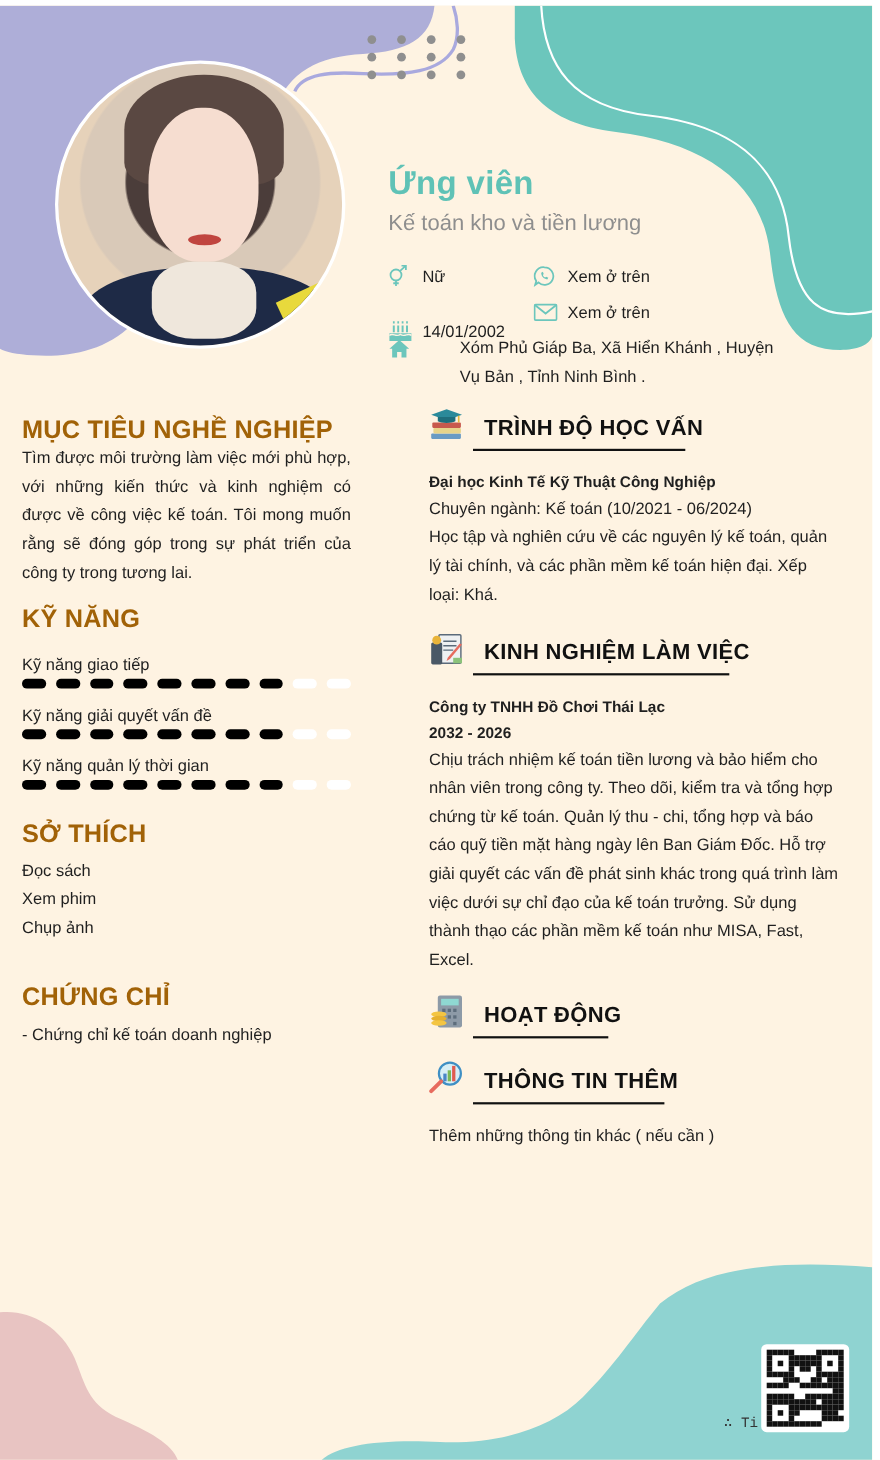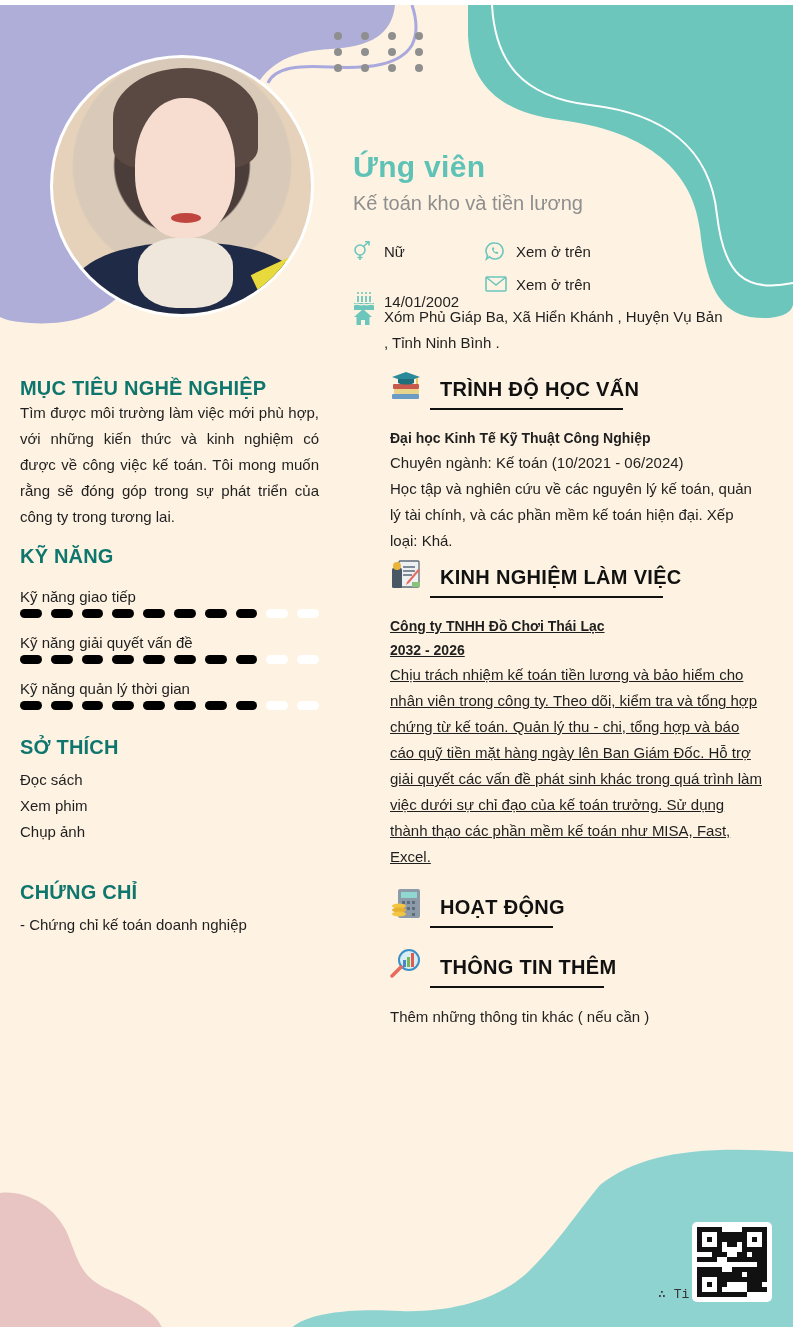--- a/index.html
+++ b/index.html
@@ -15,26 +15,26 @@
   .avatar .collar { position: absolute; left: 85px; top: 180px; width: 95px; height: 70px; border-radius: 40%; background: #efe7dc; }
   .avatar .yellow { position: absolute; left: 205px; top: 200px; width: 70px; height: 50px; background: #e8d93c; transform: rotate(-25deg); }
   .avatar .lips { position: absolute; left: 118px; top: 155px; width: 30px; height: 10px; border-radius: 50%; background: #c0453f; }
 
   .header-info { position: absolute; left: 353px; top: 145px; width: 400px; }
   .name { font-size: 30px; font-weight: bold; color: #5fc2b6; letter-spacing: 0.3px; }
   .title { font-size: 20px; color: #8e8e8e; margin-top: 8px; }
   .contact { position: absolute; left: 353px; top: 236px; width: 380px; font-size: 15px; }
   .crow { position: absolute; display: flex; align-items: center; height: 20px; white-space: nowrap; }
   .crow .ic { width: 22px; height: 20px; display: inline-flex; align-items: center; justify-content: flex-start; color: #6cc6bc; margin-right: 9px; }
-  .addr { position: absolute; left: 0; top: 66px; display: flex; width: 370px; }
+  .addr { position: absolute; left: 0; top: 66px; display: flex; width: 370px; gap: 34px; }
   .addr .ic { width: 22px; color: #6cc6bc; margin-right: 9px; flex-shrink: 0; padding-top: 1px; }
   .addr .txt { line-height: 26px; margin-top: -3px; }
 
   .left { position: absolute; left: 20px; top: 372px; width: 299px; }
-  .sec-title { font-size: 20px; font-weight: bold; color: #0f766e; letter-spacing: 0.2px; }
+  .sec-title { font-size: 23px; font-weight: bold; color: #a16207; letter-spacing: 0.2px; }
   .para { font-size: 15px; line-height: 26px; text-align: justify; }
   .skill { margin-top: 0; }
   .skill-name { font-size: 15px; height: 22px; line-height: 20px; }
   .bar { display: flex; gap: 9px; height: 10px; margin-bottom: 14px; }
   .dot { width: 22px; height: 9px; border-radius: 5px; background: #000; }
   .dot.empty { background: #ffffff; }
   .list-line { font-size: 15px; line-height: 26px; }
 
   .right { position: absolute; left: 390px; top: 365px; width: 375px; }
   .rsec-head { position: relative; height: 44px; }
@@ -240,21 +240,21 @@
         <span class="rsec-title">TRÌNH ĐỘ HỌC VẤN</span>
         <span class="rsec-line" style="width:193px;"></span>
       </div>
       <div style="margin-top:12px;">
         <div class="bold rpara" style="line-height:24px;">Đại học Kinh Tế Kỹ Thuật Công Nghiệp</div>
         <div class="rpara">Chuyên ngành: Kế toán (10/2021 - 06/2024)</div>
         <div class="rpara">Học tập và nghiên cứu về các nguyên lý kế toán, quản lý tài chính, và các phần mềm kế toán hiện đại. Xếp loại: Khá.</div>
       </div>
     </div>
 
-    <div style="margin-top:4px;text-decoration:underline;">
+    <div style="margin-top:20px;">
       <div class="rsec-head">
         <span class="rsec-icon">
           <svg width="32" height="32" viewBox="0 0 32 32">
             <rect x="9" y="3" width="20" height="26" rx="1" fill="#eef0f2" stroke="#5b6a7a" stroke-width="1.3"></rect>
             <path d="M13,9 L25,9 M13,13 L25,13 M13,17 L22,17" stroke="#5b6a7a" stroke-width="1.3"></path>
             <rect x="2" y="10" width="10" height="20" rx="1.5" fill="#4a5866"></rect>
             <circle cx="7" cy="8" r="4" fill="#e9b43a"></circle>
             <path d="M30,12 L19,25 L16,27 L17,24 L28,11 Z" fill="#e76b5e"></path>
             <rect x="22" y="24" width="8" height="5" fill="#8bc27a"></rect>
           </svg>

